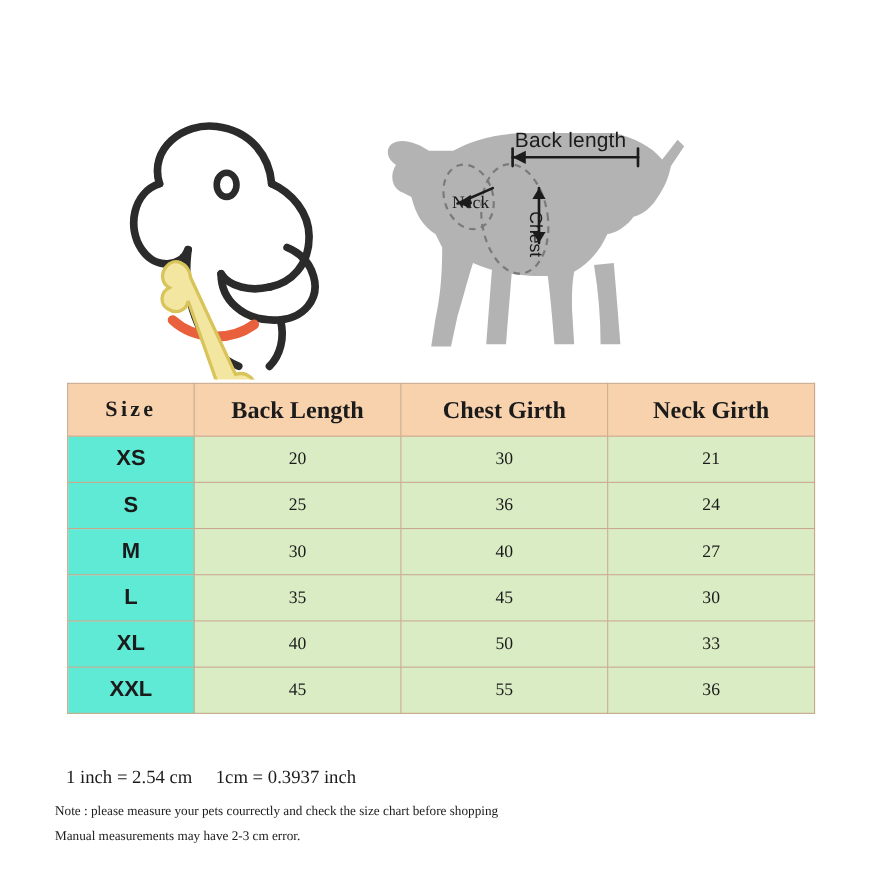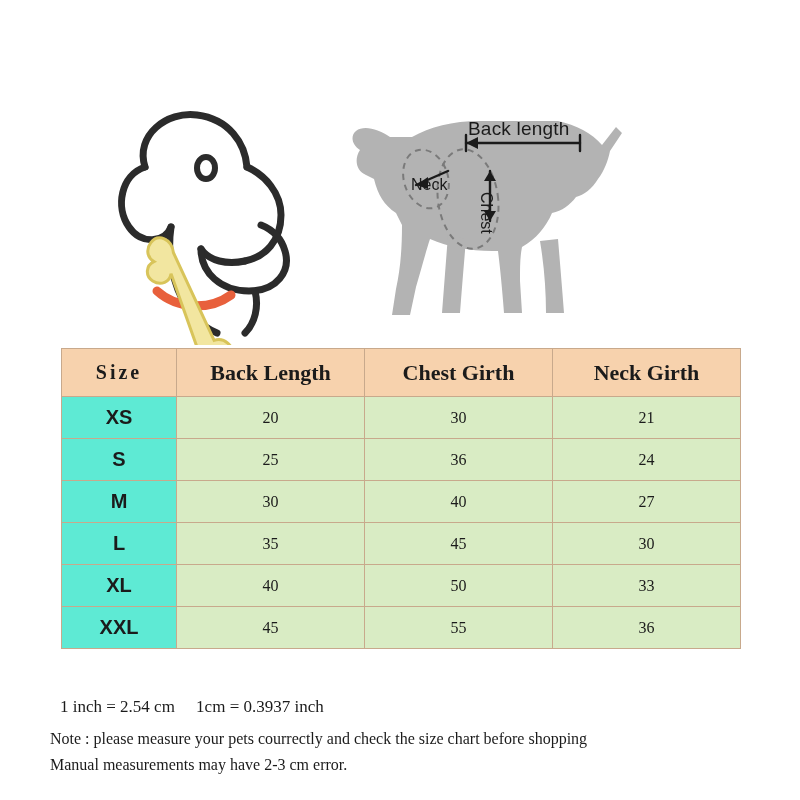--- a/index.html
+++ b/index.html
@@ -46,21 +46,21 @@
     top: 118px;
     font-family: "Liberation Sans", sans-serif;
     font-size: 19px;
     color: #1b1b1b;
     letter-spacing: 0.2px;
   }
   .label-neck {
     position: absolute;
     left: 411px;
     top: 176px;
-    font-family: Liberation Sans, sans-serif;
+    font-family: Liberation Serif, serif;
     font-size: 16px;
     color: #1b1b1b;
   }
   .label-chest {
     position: absolute;
     left: 495px;
     top: 192px;
     font-family: "Liberation Sans", sans-serif;
     font-size: 16px;
     color: #1b1b1b;
@@ -137,21 +137,21 @@
     font-family: "Liberation Serif", serif;
     color: #1b1b1b;
   }
   .note-conv {
     font-size: 17px;
     margin-left: 10px;
     margin-bottom: 13px;
     white-space: pre;
   }
   .note-line {
-    font-size: 16px;
+    font-size: 12px;
     margin-bottom: 8px;
   }
   .note-line.indent { margin-left: 0px; }
 </style>
 </head>
 <body>
 
 <div class="page">
 
   <div class="illustration">

